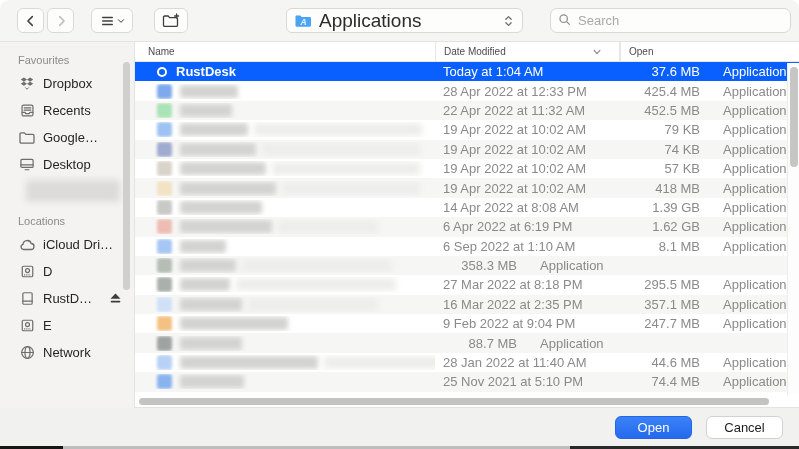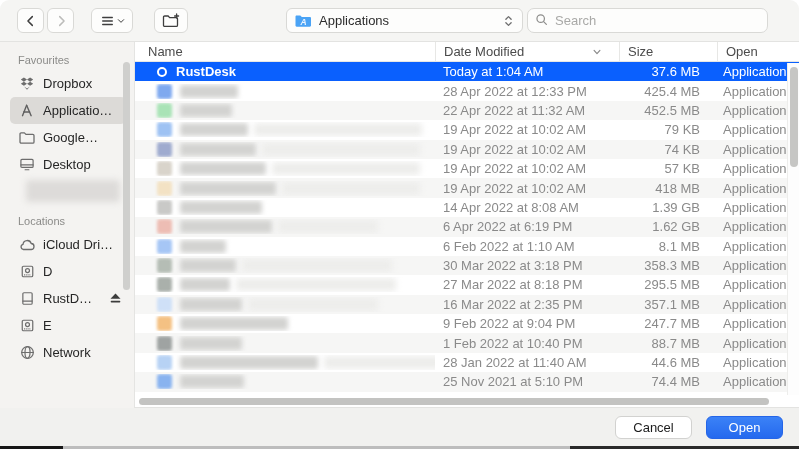--- a/index.html
+++ b/index.html
@@ -9,41 +9,41 @@
   
   .toolbar{height:42px;background:#f5f5f3;display:flex;align-items:center;border-bottom:1px solid #e3e3e1;}
   .tbtn{height:25px;border:1px solid #d9d9d6;background:#fdfdfc;border-radius:6px;
         display:flex;align-items:center;justify-content:center;}
   .tbtn svg{display:block;}
   .nav-back{width:27px;margin-left:17px;border-radius:6px;}
   .nav-fwd{width:27px;margin-left:3px;}
   .view-btn{width:42px;margin-left:17px;gap:2px;}
   .newfolder-btn{width:34px;margin-left:21px;}
   .path-btn{margin-left:98px;width:237px;justify-content:flex-start;padding:0 8px;gap:7px;}
-  .path-label{font-size:13px;color:#2c2c2c;flex:1;}
-  .search-box{margin-left:auto;margin-right:31px;width:241px;height:25px;border:1px solid #d9d9d6;
+  .path-label{font-size:19px;color:#2c2c2c;flex:1;}
+  .search-box{margin-left:auto;margin-right:8px;width:241px;height:25px;border:1px solid #d9d9d6;
               background:#fdfdfc;border-radius:7px;display:flex;align-items:center;padding:0 7px;gap:5px;}
   .search-box input{border:none;outline:none;background:transparent;font-size:13px;color:#333;width:100%;}
   .search-box input::placeholder{color:#a9a9a7;}
   
   .main{display:flex;height:366px;}
   .sidebar{position:relative;width:135px;background:#f4f3f1;border-right:1px solid #e4e4e2;
            padding-top:2px;flex-shrink:0;}
   .side-label{font-size:11px;color:#8b8b89;padding:10px 0 4px 18px;}
   .side-item{height:27px;margin:0 8px 0 10px;border-radius:5px;display:flex;align-items:center;
              padding:0 4px 0 8px;gap:7px;}
   .side-item.selected{background:#dcdad7;}
   .side-item .lbl{font-size:13px;color:#262626;white-space:nowrap;overflow:hidden;}
   .side-icon{width:18px;display:flex;justify-content:center;flex-shrink:0;}
   .side-blur{height:22px;margin:2px 14px 3px 26px;border-radius:3px;background:#dddbd9;filter:blur(3px);}
   .side-scroll{position:absolute;top:20px;right:4px;width:7px;height:228px;border-radius:4px;background:#cfcfcd;}
   
   .content{position:relative;flex:1;display:flex;flex-direction:column;background:#fff;}
   .list-header{display:flex;height:20px;align-items:center;border-bottom:1px solid #e7e7e5;flex-shrink:0;}
-  .hcell{font-size:13px;color:#4b4b4b;display:flex;align-items:center;height:100%;}
+  .hcell{font-size:10px;color:#4b4b4b;display:flex;align-items:center;height:100%;}
   .hsep{width:1px;height:100%;background:#e7e7e5;}
   .rows{flex:1;overflow:hidden;}
   .row{display:flex;height:19.4px;align-items:center;font-size:13px;color:#8a8a8a;}
   .row.stripe{background:#f6f6f5;}
   .row.selected{background:#0a60fe;color:#fff;}
   .c-name{width:300px;display:flex;align-items:center;padding-left:22px;overflow:hidden;flex-shrink:0;}
   .c-date{width:183px;padding-left:8px;flex-shrink:0;white-space:nowrap;}
   .c-size{width:97px;text-align:right;padding-right:15px;flex-shrink:0;white-space:nowrap;}
   .c-kind{width:72px;padding-left:8px;flex-shrink:0;white-space:nowrap;overflow:hidden;}
   .ring{width:10px;height:10px;border:2px solid #fff;border-radius:50%;flex-shrink:0;}
@@ -145,31 +145,30 @@
       <div class="side-label">Favourites</div>
       <div id="fav-items">
           <div class="side-item">
             <span class="side-icon">
               <svg width="16" height="15" viewBox="0 0 16 16" fill="#6d6d6d">
                 <path d="M4.7 1.6 8 3.8 4.7 6 1.4 3.8zM11.3 1.6 14.6 3.8 11.3 6 8 3.8zM4.7 6 8 8.2 4.7 10.4 1.4 8.2zM11.3 6 14.6 8.2 11.3 10.4 8 8.2zM4.9 11.1 8 13.2 11.1 11.1 8 14.6z"></path>
               </svg>
             </span>
             <span class="lbl">Dropbox</span>
           </div>
-          <div class="side-item selected">
-            <span class="side-icon">
-              <svg width="16" height="15" viewBox="0 0 16 16">
-                <g stroke="#5f5f5f" stroke-width="1.5" fill="none" stroke-linecap="round">
-                  <line x1="7.6" y1="2.5" x2="3.2" y2="13.5"></line>
-                  <line x1="7.6" y1="2.5" x2="12.4" y2="13.5"></line>
-                  <line x1="4.6" y1="9.6" x2="10.8" y2="9.6"></line>
-                </g>
-              </svg>
-            </span>
-            <span class="lbl">Applicatio…</span>
+          <div class="side-item">
+            <span class="side-icon">
+              <svg width="15" height="15" viewBox="0 0 16 16">
+                <rect x="2.2" y="2.2" width="11.6" height="11.6" rx="1.6" stroke="#6d6d6d" stroke-width="1.3" fill="none" stroke-linecap="round" stroke-linejoin="round"></rect>
+                <line x1="4.5" y1="5.2" x2="11.5" y2="5.2" stroke="#6d6d6d" stroke-width="1.3" fill="none" stroke-linecap="round" stroke-linejoin="round"></line>
+                <line x1="4.5" y1="7.6" x2="11.5" y2="7.6" stroke="#6d6d6d" stroke-width="1.3" fill="none" stroke-linecap="round" stroke-linejoin="round"></line>
+                <path d="M2.4 10h3l.8 1.4h3.6l.8-1.4h3" stroke="#6d6d6d" stroke-width="1.3" fill="none" stroke-linecap="round" stroke-linejoin="round"></path>
+              </svg>
+            </span>
+            <span class="lbl">Recents</span>
           </div>
           <div class="side-item">
             <span class="side-icon">
               <svg width="16" height="14" viewBox="0 0 16 14">
                 <path d="M1 3.1c0-.7.5-1.2 1.2-1.2h3.2l1.5 1.5h6.9c.7 0 1.2.5 1.2 1.2v6.3c0 .7-.5 1.2-1.2 1.2H2.2c-.7 0-1.2-.5-1.2-1.2z" stroke="#6d6d6d" stroke-width="1.3" fill="none" stroke-linecap="round" stroke-linejoin="round"></path>
               </svg>
             </span>
             <span class="lbl">Google…</span>
           </div>
           <div class="side-item">
@@ -249,23 +248,20 @@
           <div class="hsep"></div>
           <div class="hcell c-date">
             <span>Date Modified</span>
             <span style="margin-left: auto; margin-right: 16px; display: flex;">
               <svg width="12" height="10" viewBox="0 0 14 12">
                 <polyline points="3.5,4 7,8 10.5,4" fill="none" stroke="#8a8a8a" stroke-width="1.4" stroke-linecap="round" stroke-linejoin="round"></polyline>
               </svg>
             </span>
           </div>
           <div class="hsep"></div>
-          <div class="hcell c-size" style="text-align: left; padding-left: 8px; padding-right: 0px;">
-            <span>Size</span>
-          </div>
           <div class="hsep"></div>
           <div class="hcell c-kind">
             <span>Open</span>
           </div>
         </div>
       <div class="rows" id="rows">
           <div class="row selected">
             <div class="c-name">
               <span class="ring"></span>
               <span class="sel-name">RustDesk</span>
@@ -349,31 +345,30 @@
             </div>
             <div class="c-date">6 Apr 2022 at 6:19 PM</div>
             <div class="c-size">1.62 GB</div>
             <div class="c-kind">Application</div>
           </div>
           <div class="row">
             <div class="c-name">
               <span class="app-sq" style="background: rgb(166, 198, 245);"></span>
               <span class="blob1" style="width: 46px;"></span>
             </div>
-            <div class="c-date">6 Feb 2022 at 1:10 AM</div>
+            <div class="c-date">6 Sep 2022 at 1:10 AM</div>
             <div class="c-size">8.1 MB</div>
             <div class="c-kind">Application</div>
           </div>
           <div class="row stripe">
             <div class="c-name">
               <span class="app-sq" style="background: rgb(181, 189, 181);"></span>
               <span class="blob1" style="width: 56px;"></span>
               <span class="blob2" style="width: 150px;"></span>
             </div>
-            <div class="c-date">30 Mar 2022 at 3:18 PM</div>
             <div class="c-size">358.3 MB</div>
             <div class="c-kind">Application</div>
           </div>
           <div class="row">
             <div class="c-name">
               <span class="app-sq" style="background: rgb(170, 176, 171);"></span>
               <span class="blob1" style="width: 50px;"></span>
               <span class="blob2" style="width: 160px;"></span>
             </div>
             <div class="c-date">27 Mar 2022 at 8:18 PM</div>
@@ -397,21 +392,20 @@
             </div>
             <div class="c-date">9 Feb 2022 at 9:04 PM</div>
             <div class="c-size">247.7 MB</div>
             <div class="c-kind">Application</div>
           </div>
           <div class="row stripe">
             <div class="c-name">
               <span class="app-sq" style="background: rgb(159, 163, 162);"></span>
               <span class="blob1" style="width: 62px;"></span>
             </div>
-            <div class="c-date">1 Feb 2022 at 10:40 PM</div>
             <div class="c-size">88.7 MB</div>
             <div class="c-kind">Application</div>
           </div>
           <div class="row">
             <div class="c-name">
               <span class="app-sq" style="background: rgb(183, 210, 244);"></span>
               <span class="blob1" style="width: 138px;"></span>
               <span class="blob2" style="width: 118px;"></span>
             </div>
             <div class="c-date">28 Jan 2022 at 11:40 AM</div>
@@ -431,17 +425,17 @@
       <div class="hscroll">
         <div class="hthumb"></div>
       </div>
       <div class="vscroll">
         <div class="vthumb"></div>
       </div>
     </div>
   </div>
 
   <div class="footer">
+    <div class="fbtn open">Open</div>
     <div class="fbtn cancel">Cancel</div>
-    <div class="fbtn open">Open</div>
   </div>
   <div class="bottom-strip"></div>
 </div>
 
 </body></html>

